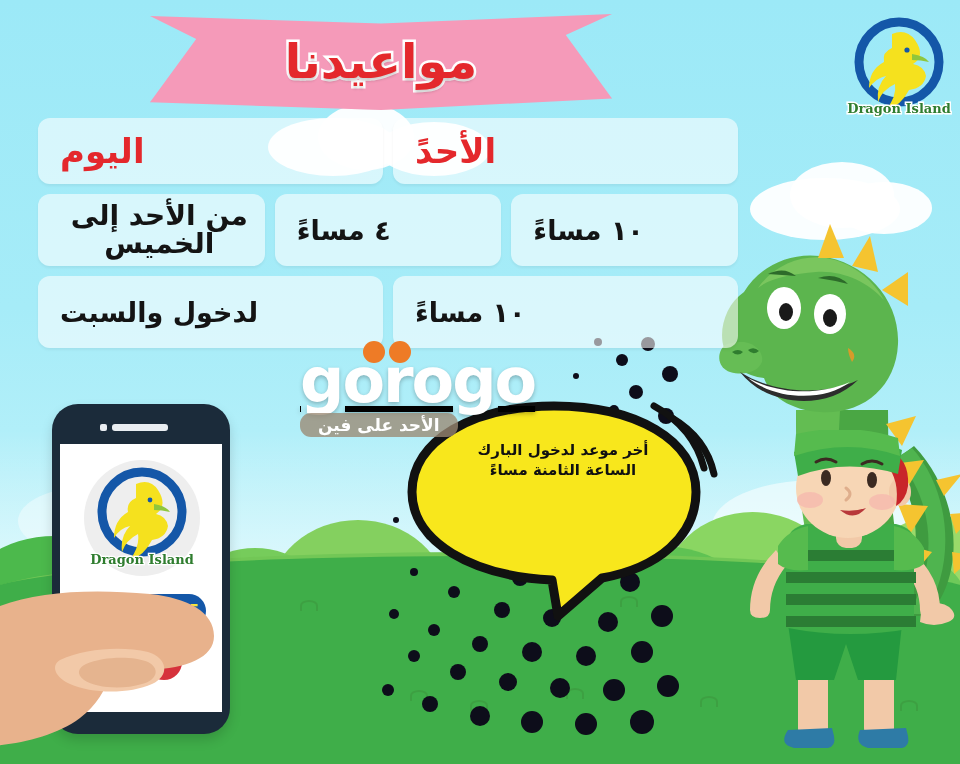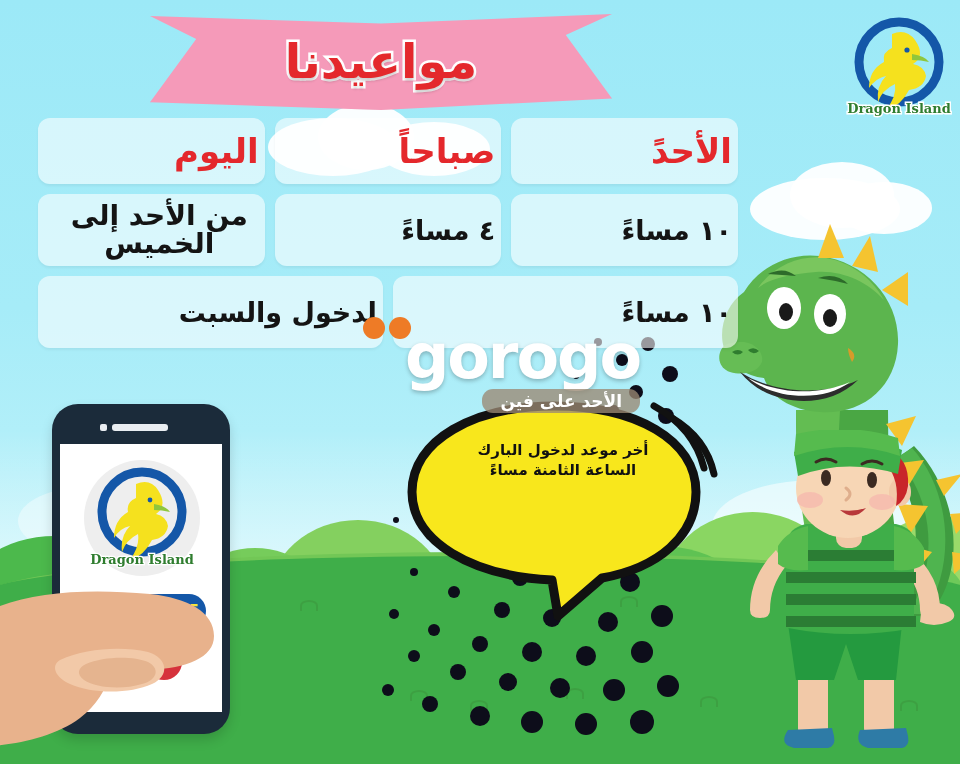--- a/index.html
+++ b/index.html
@@ -137,21 +137,21 @@
     flex-direction: row;
     gap: 10px;
   }
   .cell {
     flex: 1 1 0;
     height: 72px;
     border-radius: 12px;
     background: rgba(255,255,255,.58);
     display: flex;
     align-items: center;
-    justify-content: flex-start;
+    justify-content: flex-end;
     text-align: center;
     box-shadow: 0 2px 3px rgba(0,0,0,.05);
     padding-left: 16px;
   }
   .row.head .cell { height: 66px; }
   .row.head .cell-text {
     color: #e4282c;
     font-size: 34px;
     font-weight: bold;
   }
@@ -248,25 +248,26 @@
     width: 300px; height: 230px;
     z-index: 7;
   }
 
   
   .logo-tr { position: absolute; left: 846px; top: 12px; width: 106px; height: 110px; }
 
   
   .watermark {
     position: absolute;
-    left: 300px; top: 328px;
+    left: 300px; top: 352px;
     width: 340px;
     z-index: 9;
-    text-align: right;
+    text-align: left;
     pointer-events: none;
+    text-decoration: underline;
   }
   .wm-main {
     font-family: "DejaVu Sans", "Liberation Sans", sans-serif;
     font-size: 62px;
     font-weight: bold;
     color: #ffffff;
     letter-spacing: -2px;
     text-shadow: 0 2px 4px rgba(0,0,0,.25);
     line-height: .95;
     direction: ltr;
@@ -500,23 +501,20 @@
   <div class="ribbon"></div>
   <div class="ribbon-title">مواعيدنا</div>
 
   <div class="table">
 
     <div class="row head">
       <div class="cell">
         <span class="cell-text">الأحدً</span>
       </div>
       <div class="cell">
-        <span class="cell-text">صباحاً</span>
-      </div>
-      <div class="cell">
         <span class="cell-text">اليوم</span>
       </div>
     </div>
 
     <div class="row">
       <div class="cell">
         <span class="cell-text">١٠ مساءً</span>
       </div>
       <div class="cell">
         <span class="cell-text">٤ مساءً</span>

